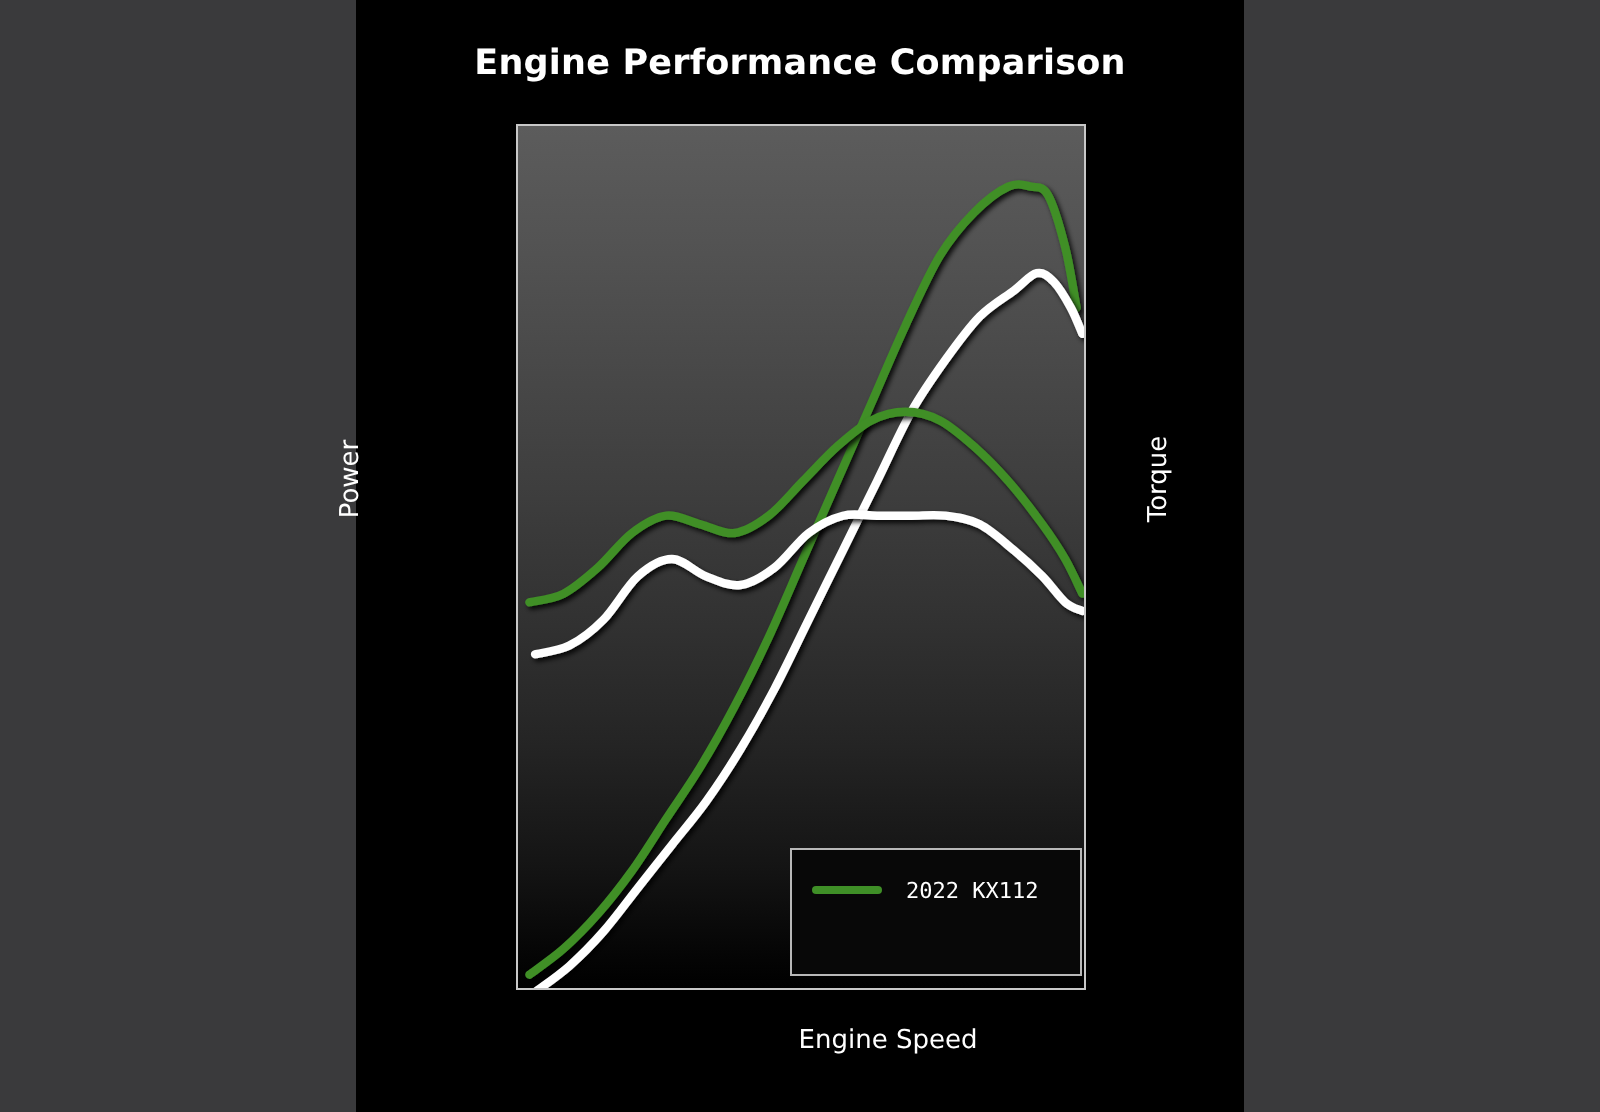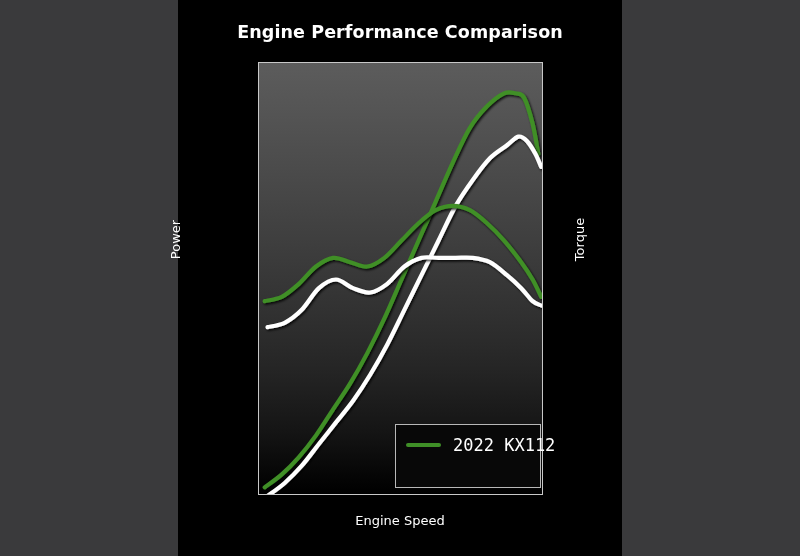--- a/index.html
+++ b/index.html
@@ -99,20 +99,21 @@
   #xlabel {
     position: absolute;
     left: 0;
     top: 513px;
     width: 444px;
     text-align: center;
     color: #ffffff;
     font-size: 13px;
     font-family: "DejaVu Sans", sans-serif;
     white-space: nowrap;
+    padding-left: 44px;
   }
   
   #legend {
     position: absolute;
     left: 217px;  
     top: 424px;
     width: 146px;
     height: 64px;
     background: #080808;
     border: 1px solid #b8b8b8;
@@ -126,21 +127,21 @@
   }
   .legend-swatch {
     width: 35px;
     height: 4px;
     border-radius: 2px;
     margin-right: 12px;
     flex: 0 0 auto;
   }
   .legend-label {
     color: #ffffff;
-    font-size: 17px;
+    font-size: 11px;
     font-family: "DejaVu Sans Mono", monospace;
     white-space: nowrap;
     letter-spacing: 0px;
   }
 </style>
 </head>
 <body>
 
 <div id="root">
 

